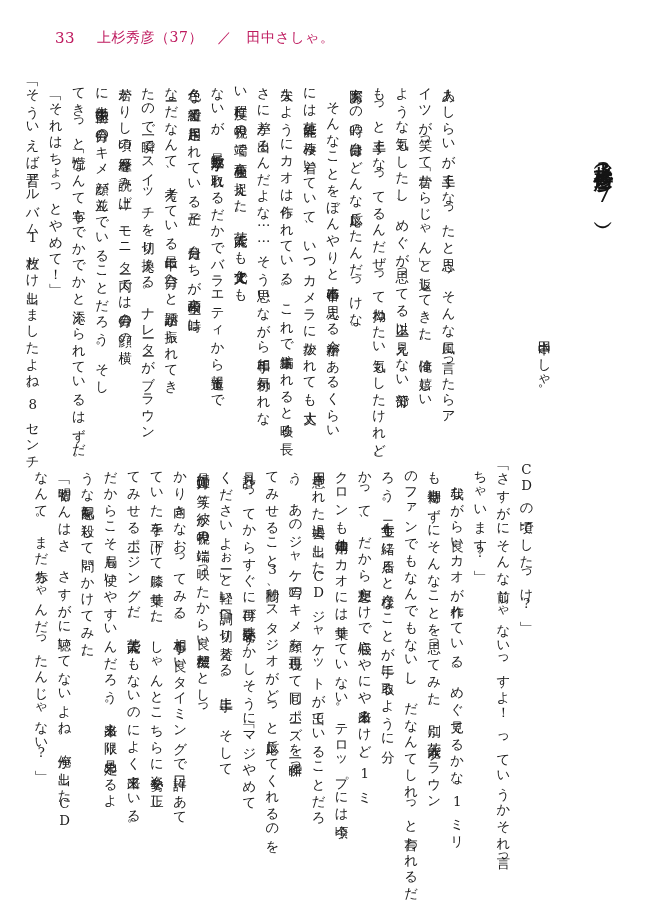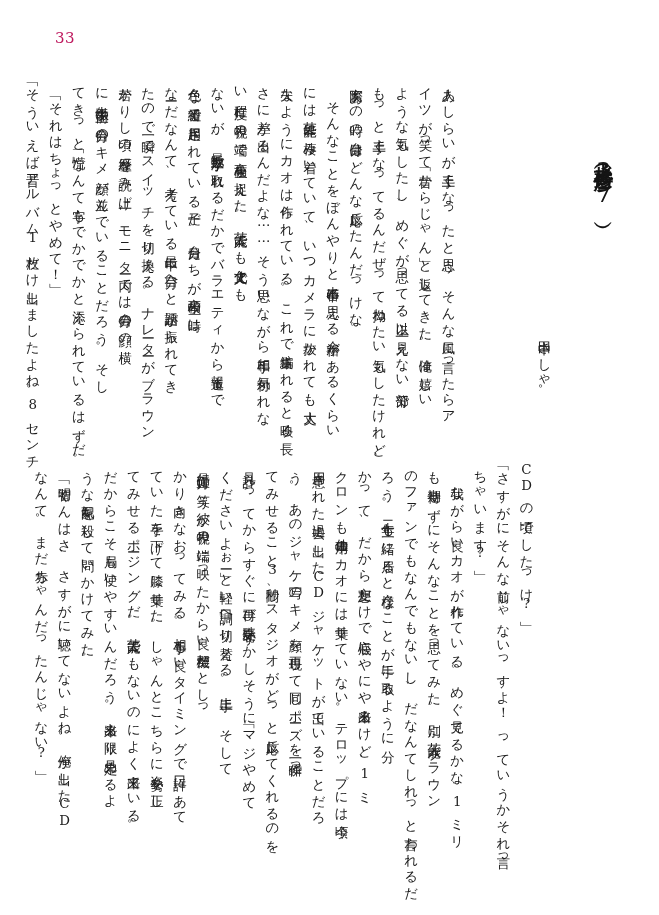--- a/index.html
+++ b/index.html
@@ -98,20 +98,21 @@
     font-family: "DejaVu Serif", "Liberation Serif", serif;
   }
 </style>
 </head>
 <body>
 
 <div id="page">
 
   <div class="header">
     <span class="folio">33</span>
+    <span class="head-title">上杉秀彦（37）　／　田中さしゃ。</span>
   </div>
 
   <div class="title-group">
     <div class="doc-title">上杉秀彦（37）</div>
     <div class="doc-author">田中さしゃ。</div>
   </div>
 
   <div id="block-top">
       <div class="vline" style="right: 204px; top: 78px;">人あしらいが上手くなったと思う。そんな風に言ったらア</div>
       <div class="vline" style="right: 227.1px; top: 78px;">イツが笑って「昔からじゃん」と返してきた。俺は嬉しい</div>

